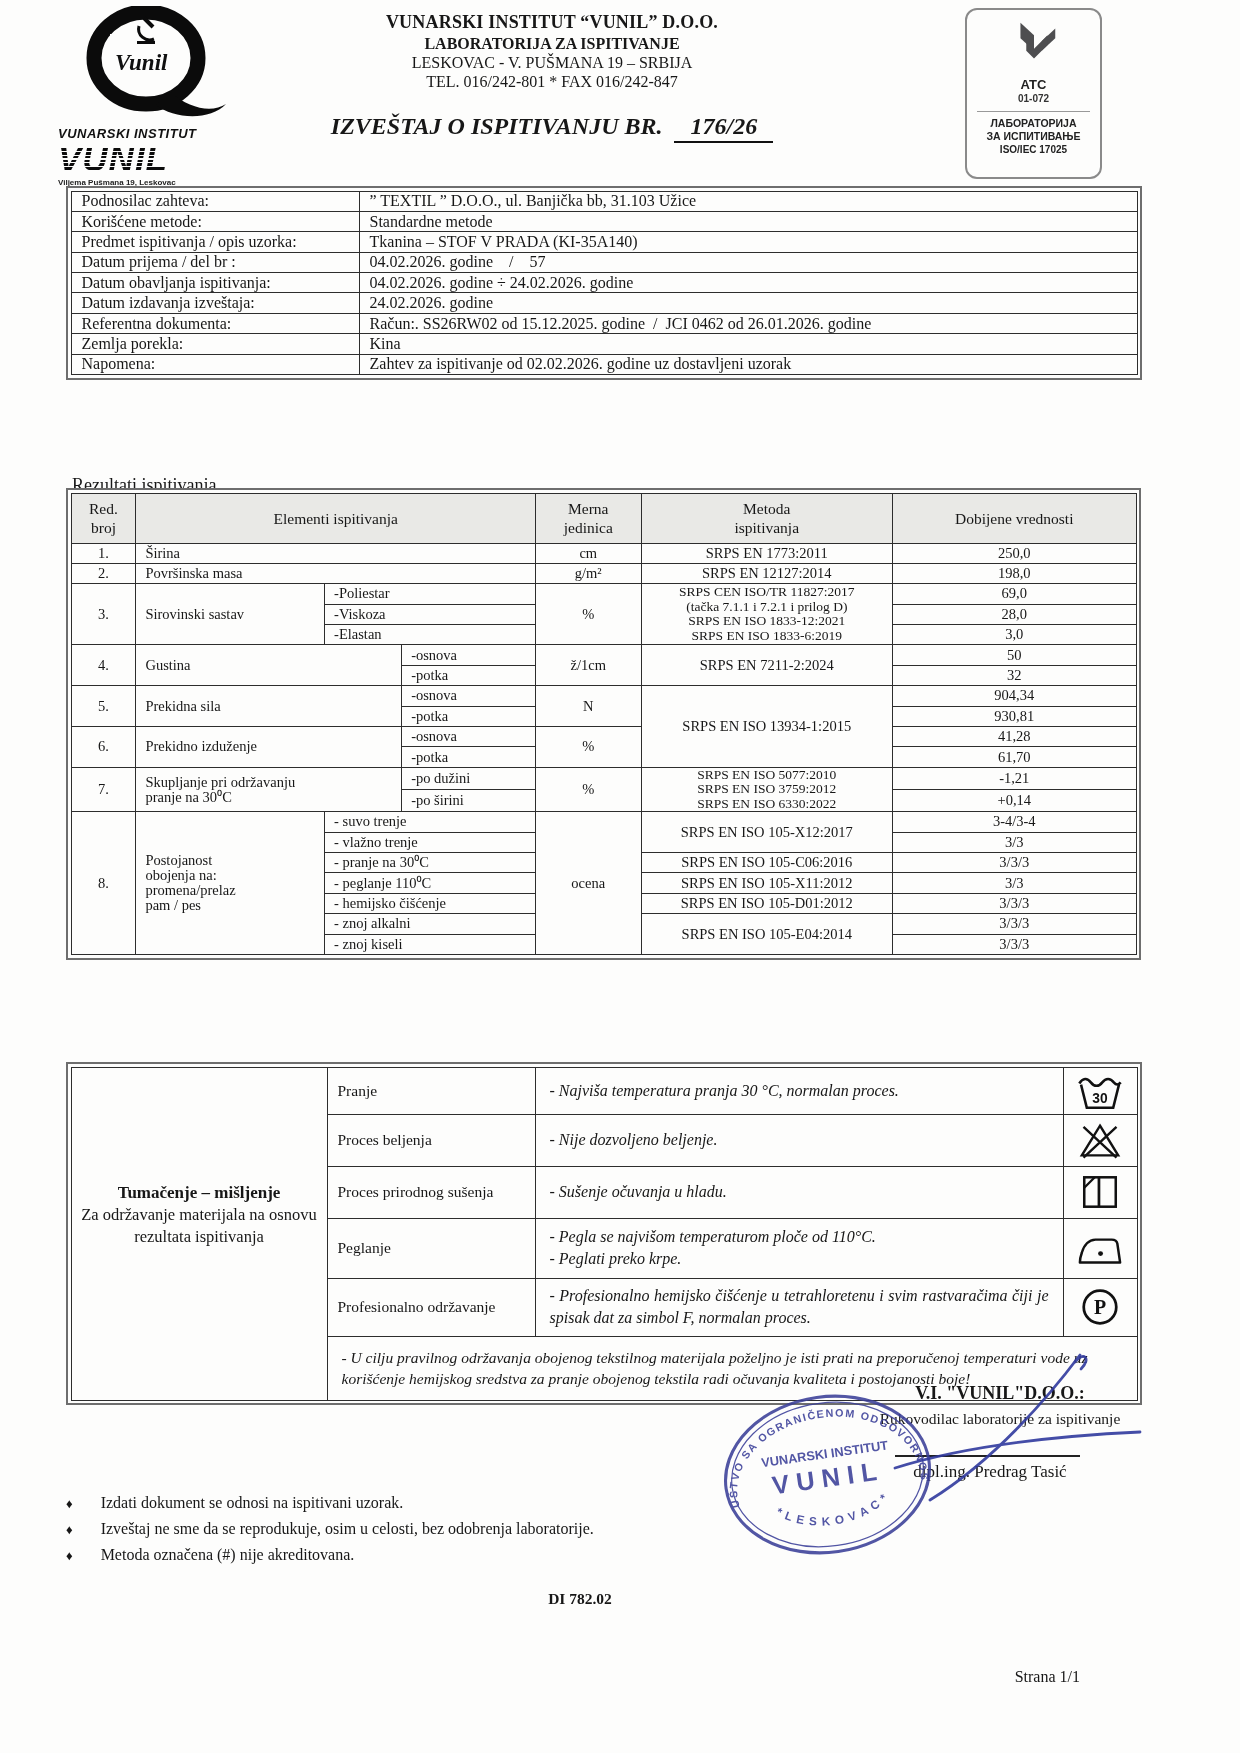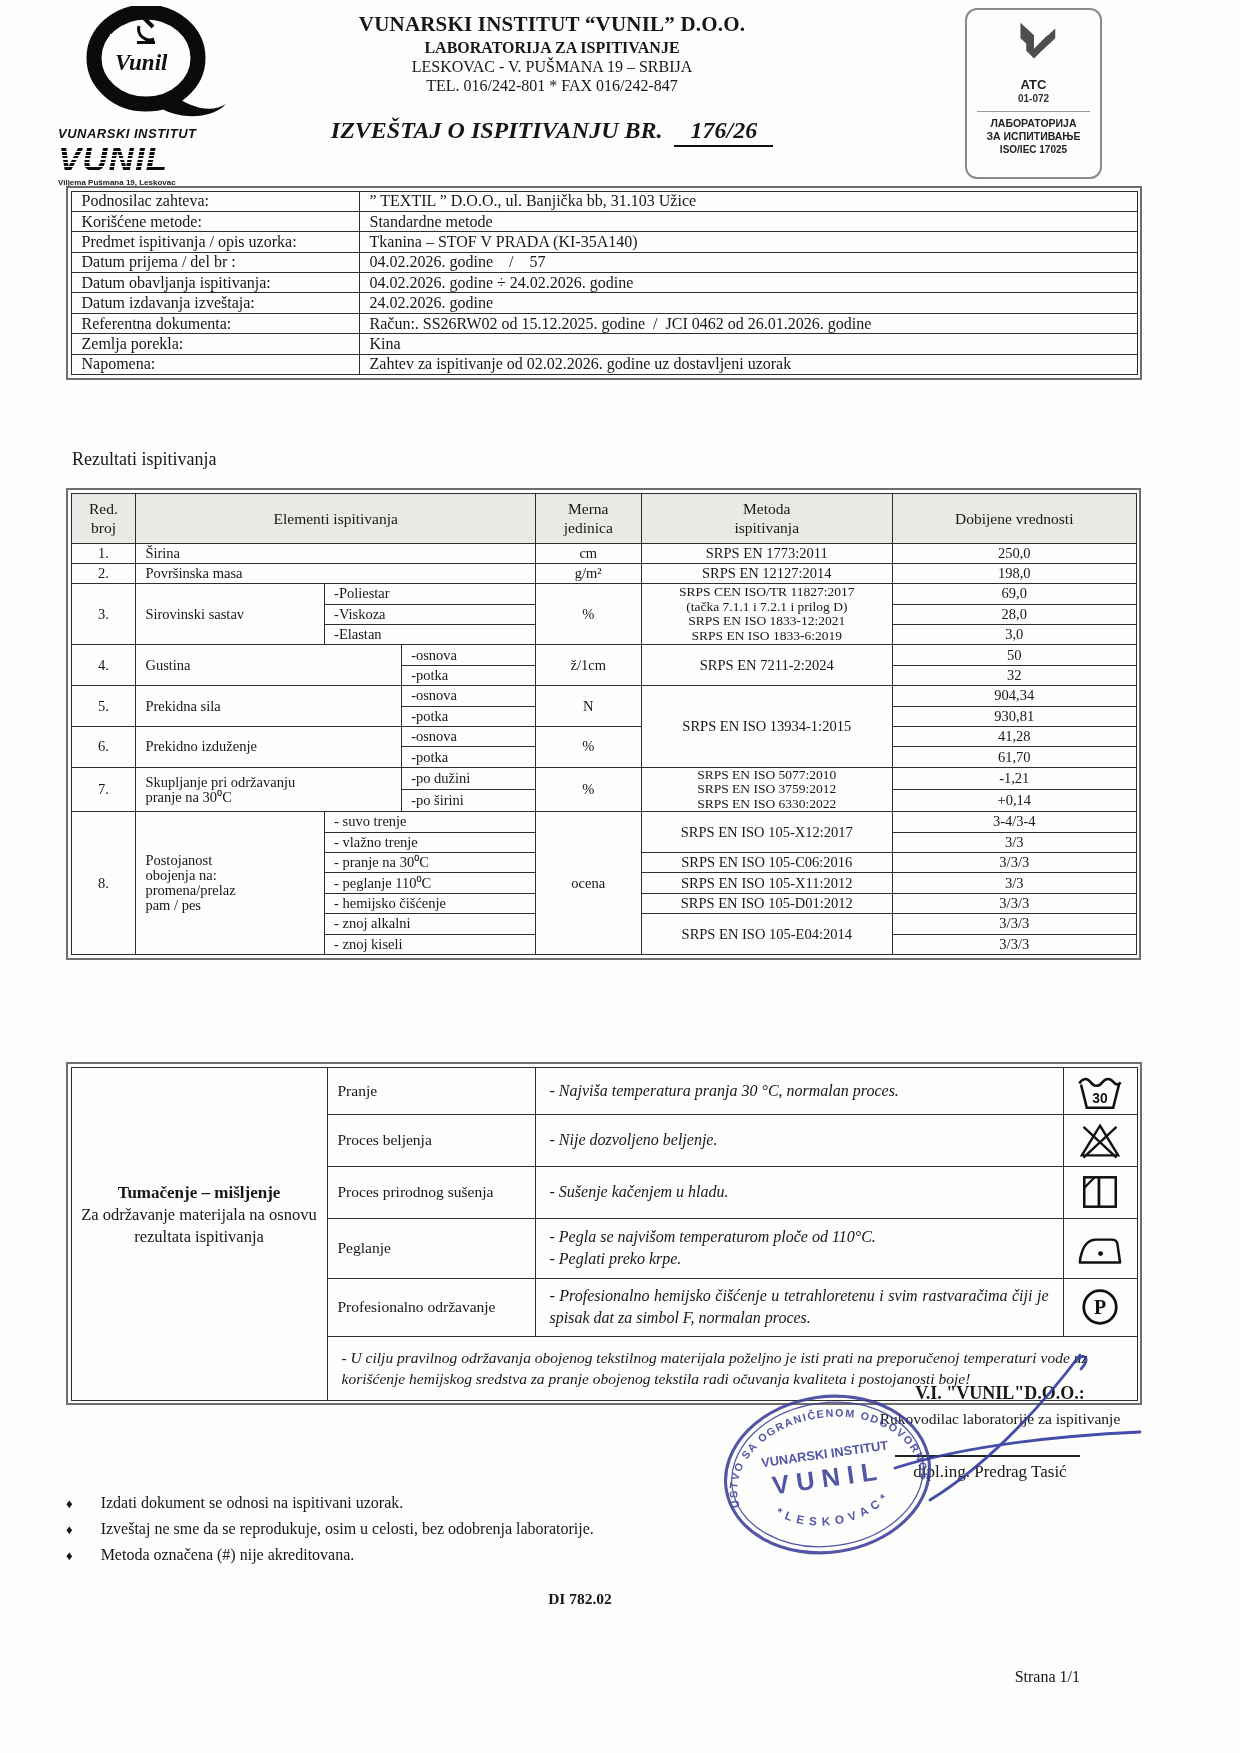--- a/index.html
+++ b/index.html
@@ -11,21 +11,21 @@
   
   .logo-block{left:58px;top:6px;width:200px;text-align:left;}
   .logo-sub1{font:italic 700 13px "Liberation Sans",sans-serif;letter-spacing:.5px;color:#111;margin-top:2px;}
   .brand{font:italic 900 35px "Liberation Sans",sans-serif;letter-spacing:1px;color:#101010;line-height:36px;}
   @supports (-webkit-background-clip:text){
     .brand{background:repeating-linear-gradient(180deg,#0c0c0c 0 2.6px,#fdfdfc 2.6px 3.7px);
            -webkit-background-clip:text;color:transparent;}
   }
   .logo-addr{font:700 8px "Liberation Sans",sans-serif;color:#222;margin-top:1px;}
   .center-block{left:262px;top:12px;width:580px;text-align:center;}
-  .co-line1{font-size:21px;font-weight:bold;letter-spacing:.2px;}
+  .co-line1{font-size:18px;font-weight:bold;letter-spacing:.2px;}
   .co-line2{font-size:16px;font-weight:bold;margin-top:2px;}
   .co-line3,.co-line4{font-size:16px;margin-top:1px;}
   .report-title{margin-top:22px;font-size:24px;font-weight:bold;font-style:italic;}
   .report-no{display:inline-block;border-bottom:2.5px solid #111;padding:0 16px 1px 16px;margin-left:6px;}
   .badge{left:965px;top:8px;width:133px;height:167px;border:2px solid #8a8a8a;border-radius:12px;
          background:#fdfdfc;text-align:center;}
   .badge-org{font:700 13px "Liberation Sans",sans-serif;color:#222;margin-top:2px;}
   .badge-num{font:700 10px "Liberation Sans",sans-serif;color:#333;margin-top:1px;}
   .badge-rule{border-top:1.5px solid #999;margin:7px 10px 5px 10px;}
   .badge-cyr{font:700 10.5px "Liberation Sans",sans-serif;color:#222;line-height:13px;}
@@ -35,21 +35,21 @@
   .twrap{border:2px solid #6e6e6e;padding:2.5px;background:#fdfdfc;}
   table{border-collapse:collapse;table-layout:fixed;}
   td,th{border:1.4px solid #2d2d2d;vertical-align:middle;}
 
   
   .it{width:1066px;}
   .it td{font-size:16px;padding:0 10px;height:19.4px;line-height:18px;}
   .it .val{white-space:pre-wrap;}
 
   
-  .sec-title{left:72px;top:449px;font-size:18px;}
+  .sec-title{left:72px;top:475px;font-size:18px;}
   .rt{width:1066px;}
   .rt th{background:#e9e9e6;font-size:15.5px;font-weight:normal;text-align:center;line-height:19px;height:47px;}
   .rt td{font-size:14.5px;text-align:center;padding:0 4px;line-height:15px;}
   .rt tbody tr{height:20.4px;}
   .rt .l{text-align:left;padding-left:9px;}
   .rt .m{font-size:13.5px;line-height:14.5px;}
 
   
   .ct{width:1066px;}
   .ct td{font-size:16px;}
@@ -354,21 +354,21 @@
           <td class="desc">- Nije dozvoljeno beljenje.</td>
           <td class="ic">
             <svg class="care-icon" width="44" height="42" viewBox="0 0 40 38">
               <path d="M20,6 L36.5,33 L3.5,33 Z" fill="none" stroke="#111" stroke-width="2.2"></path>
               <path d="M5,7 L35,35 M35,7 L5,35" stroke="#111" stroke-width="2.2"></path>
             </svg>
           </td>
         </tr>
         <tr style="height:52px">
           <td class="proc">Proces prirodnog sušenja</td>
-          <td class="desc">-  Sušenje kačenjem u hladu.</td>
+          <td class="desc">-  Sušenje očuvanja u hladu.</td>
           <td class="ic">
             <svg class="care-icon" width="42" height="40" viewBox="0 0 40 38">
               <rect x="5" y="5" width="30" height="28" fill="none" stroke="#111" stroke-width="2.4"></rect>
               <path d="M5,15 L15,5" stroke="#111" stroke-width="2.2"></path>
               <path d="M19,5 L19,33" stroke="#111" stroke-width="2.6"></path>
             </svg>
           </td>
         </tr>
         <tr style="height:60px">
           <td class="proc">Peglanje</td>

